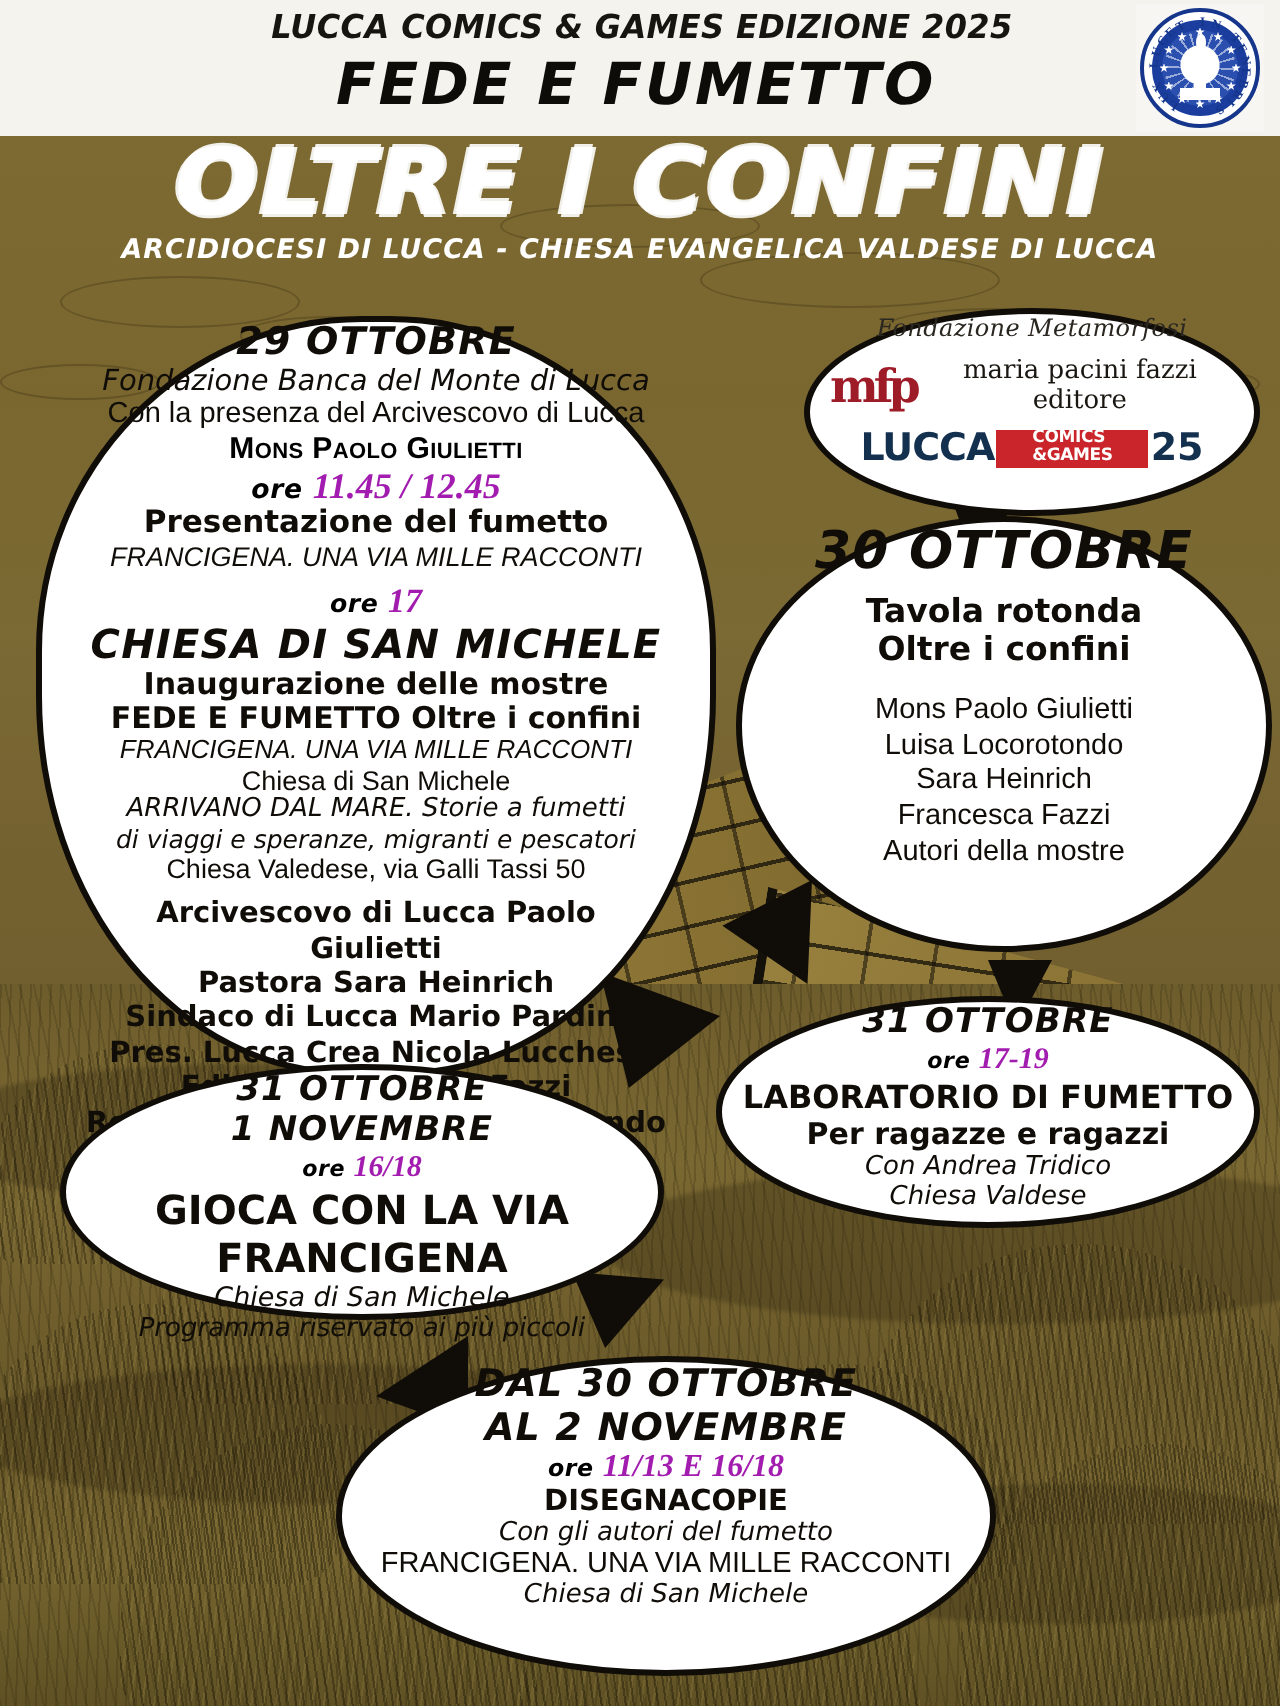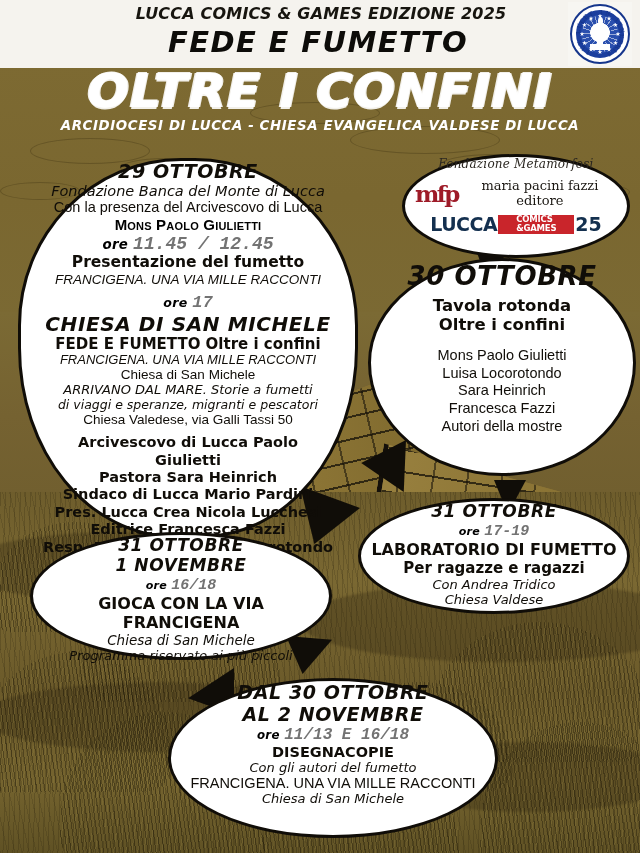--- a/index.html
+++ b/index.html
@@ -389,24 +389,24 @@
   .t-reg {
     font-family: "Liberation Sans", sans-serif;
     color: #100d08;
   }
   .t-ital {
     font-family: "DejaVu Sans", sans-serif;
     font-style: italic;
     color: #100d08;
   }
   .t-ital-b {
-    font-family: Liberation Mono, monospace;
-    font-style: italic;
-    font-weight: 700;
-    color: #737373;
+    font-family: Liberation Serif, serif;
+    font-style: italic;
+    font-weight: 700;
+    color: #a21caf;
   }
   .t-caps {
     font-family: "Liberation Sans", sans-serif;
     color: #100d08;
     font-style: italic;
   }
   .ore {
     font-family: "DejaVu Sans", sans-serif;
     font-style: italic;
     font-weight: 700;
@@ -545,21 +545,21 @@
 
   
   #bubble-gioca {
     left: 30px; top: 532px;
     width: 302px; height: 128px;
     border-radius: 50%;
   }
   .b5-l1 { font-size: 17px; }
   .b5-l2 { font-size: 17px; }
   .b5-l3 { font-size: 15px; }
-  .b5-l4 { font-size: 16px; }
+  .b5-l4 { font-size: 20px; }
   .b5-l5 { font-size: 13.5px; }
   .b5-l6 { font-size: 13px; }
 
   
   #bubble-dis {
     left: 168px; top: 678px;
     width: 330px; height: 160px;
     border-radius: 50%;
   }
   .b6-l1 { font-size: 19px; }
@@ -685,20 +685,21 @@
         <span class="ore">ore</span>
         <span class="t-ital-b">11.45 / 12.45</span>
       </div>
       <div class="ln t-bold b1-l6">Presentazione del fumetto</div>
       <div class="ln t-caps b1-l7">FRANCIGENA. UNA VIA MILLE RACCONTI</div>
       <div class="ln b1-l8">
         <span class="ore">ore</span>
         <span class="t-ital-b">17</span>
       </div>
       <div class="ln t-date b1-l9">CHIESA DI SAN MICHELE</div>
+      <div class="ln t-bold b1-l10">Inaugurazione delle mostre</div>
       <div class="ln t-bold b1-l11">FEDE E FUMETTO Oltre i confini</div>
       <div class="ln t-caps b1-l12">FRANCIGENA. UNA VIA MILLE RACCONTI</div>
       <div class="ln t-reg b1-l13">Chiesa di San Michele</div>
       <div class="ln t-ital b1-l14">ARRIVANO DAL MARE. Storie a fumetti</div>
       <div class="ln t-ital b1-l15">di viaggi e speranze, migranti e pescatori</div>
       <div class="ln t-reg b1-l16">Chiesa Valedese, via Galli Tassi 50</div>
       <div class="b1-names">
         <div class="t-bold">Arcivescovo di Lucca Paolo Giulietti</div>
         <div class="t-bold">Pastora Sara Heinrich</div>
         <div class="t-bold">Sindaco di Lucca Mario Pardini</div>

